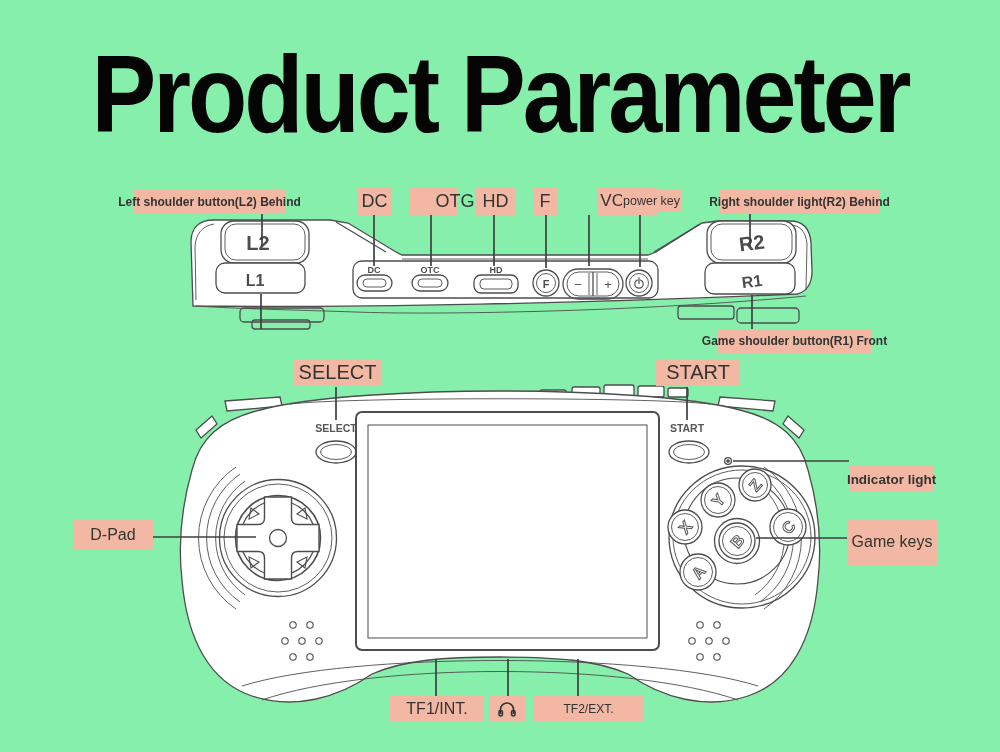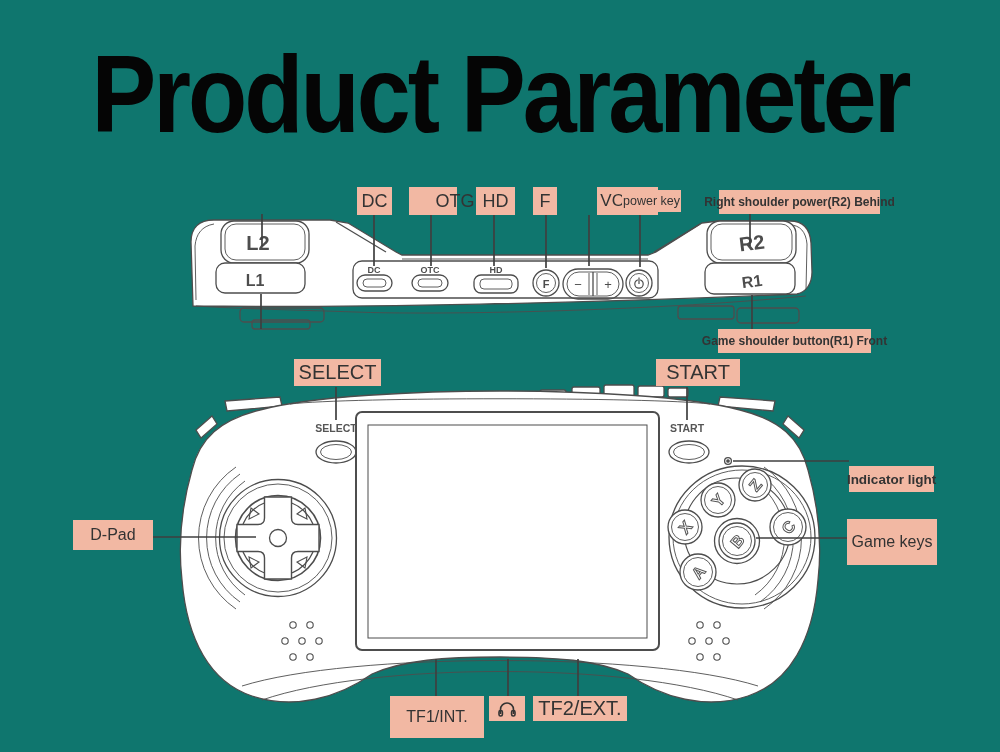--- a/index.html
+++ b/index.html
@@ -1,16 +1,16 @@
 <!DOCTYPE html>
 <html><head>
 <meta charset="utf-8">
 <style>
   html,body{margin:0;padding:0;background:#fff;}
-  .stage{position:relative;width:1000px;height:752px;background:#0f766e;overflow:hidden;
+  .stage{position:relative;width:1000px;height:752px;background:#86efac;overflow:hidden;
          font-family:"Liberation Sans",sans-serif;}
   .title{position:absolute;left:0;right:0;top:40px;text-align:center;
          font-weight:bold;font-size:97px;letter-spacing:-3px;color:#050505;
          transform:scaleY(1.12);transform-origin:50% 0;line-height:1.0;white-space:nowrap;}
   svg.art{position:absolute;left:0;top:0;}
   .lbl{position:absolute;background:#f2b8a3;color:#333;display:flex;align-items:center;
        justify-content:center;white-space:nowrap;box-sizing:border-box;}
   .sm{font-size:12px;font-weight:600;}
   #lbl-l2-behind{left:133px;top:190px;width:153px;height:24px;}
   #lbl-dc{left:357px;top:187px;width:35px;height:28px;font-size:18px;}
@@ -20,23 +20,23 @@
   #lbl-vol{left:560px;top:187px;width:61px;height:28px;font-size:17px;margin-left:37px;}
   #lbl-power{left:622px;top:190px;width:59px;height:22px;font-size:12.5px;font-weight:400;}
   #lbl-r2-behind{left:719px;top:190px;width:161px;height:24px;}
   #lbl-l1-front{left:133px;top:329px;width:147px;height:24px;}
   #lbl-r1-front{left:718px;top:329px;width:153px;height:24px;}
   #lbl-select{left:294px;top:359px;width:87px;height:27px;font-size:20px;}
   #lbl-start{left:656px;top:359px;width:84px;height:27px;font-size:20px;}
   #lbl-dpad{left:73px;top:520px;width:80px;height:30px;font-size:16px;}
   #lbl-indicator{left:849px;top:466px;width:85px;height:26px;font-size:13.5px;font-weight:600;}
   #lbl-gamekeys{left:847px;top:519px;width:90px;height:46px;font-size:16px;}
-  #lbl-tf1{left:390px;top:696px;width:94px;height:42px;font-size:16px;}
+  #lbl-tf1{left:390px;top:696px;width:94px;height:25px;font-size:16px;}
   #lbl-phone{left:489px;top:696px;width:36px;height:25px;}
-  #lbl-tf2{left:533px;top:696px;width:94px;height:25px;font-size:20px;}
+  #lbl-tf2{left:533px;top:696px;width:111px;height:25px;font-size:12px;}
 </style>
 </head>
 <body>
 
 <div class="stage">
 
   <div class="title">Product Parameter</div>
 
   <svg class="art" width="1000" height="752" viewBox="0 0 1000 752" fill="none" stroke="#4d4d4d" stroke-width="1.3">
 
@@ -247,27 +247,28 @@
       <line x1="687" y1="387" x2="687" y2="420"></line>
       <line x1="153" y1="537" x2="256" y2="537"></line>
       <line x1="733" y1="461" x2="849" y2="461"></line>
       <line x1="756" y1="538" x2="847" y2="538"></line>
       <line x1="436" y1="659" x2="436" y2="696"></line>
       <line x1="508" y1="659" x2="508" y2="696"></line>
       <line x1="578" y1="659" x2="578" y2="696"></line>
     </g>
   </svg>
 
+  <div class="lbl sm" id="lbl-l2-behind">Left shoulder button(L2) Behind</div>
   <div class="lbl" id="lbl-dc">DC</div>
   <div class="lbl" id="lbl-otg">OTG</div>
   <div class="lbl" id="lbl-hd">HD</div>
   <div class="lbl" id="lbl-f">F</div>
   <div class="lbl" id="lbl-vol">VOL-/+</div>
   <div class="lbl" id="lbl-power">power key</div>
-  <div class="lbl sm" id="lbl-r2-behind">Right shoulder power(R2) Behind</div>
+  <div class="lbl sm" id="lbl-r2-behind">Right shoulder light(R2) Behind</div>
   <div class="lbl sm" id="lbl-r1-front">Game shoulder button(R1) Front</div>
   <div class="lbl" id="lbl-select">SELECT</div>
   <div class="lbl" id="lbl-start">START</div>
   <div class="lbl" id="lbl-dpad">D-Pad</div>
   <div class="lbl" id="lbl-indicator">Indicator light</div>
   <div class="lbl" id="lbl-gamekeys">Game keys</div>
   <div class="lbl" id="lbl-tf1">TF1/INT.</div>
   <div class="lbl" id="lbl-phone">
     <svg width="20" height="18" viewBox="0 0 20 18" fill="none" stroke="#333" stroke-width="1.6">
       <path d="M3.5 14 V9.5 a6.5 6.5 0 0 1 13 0 V14"></path>

